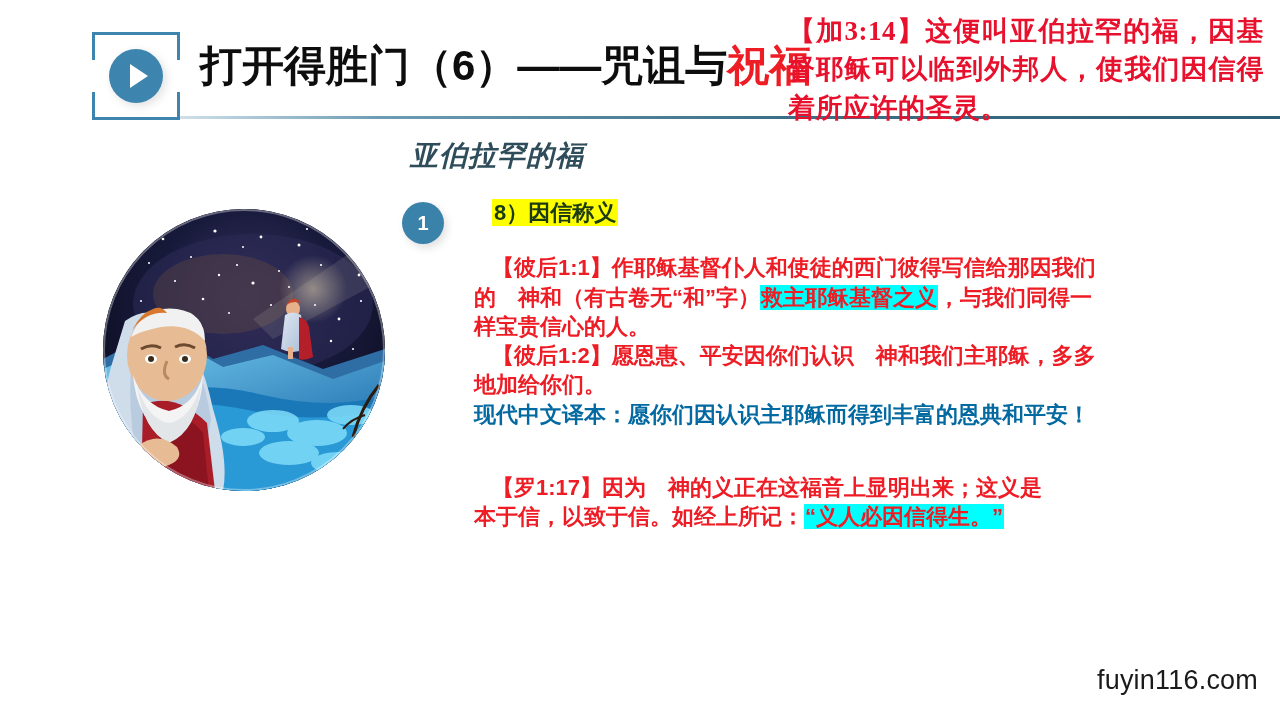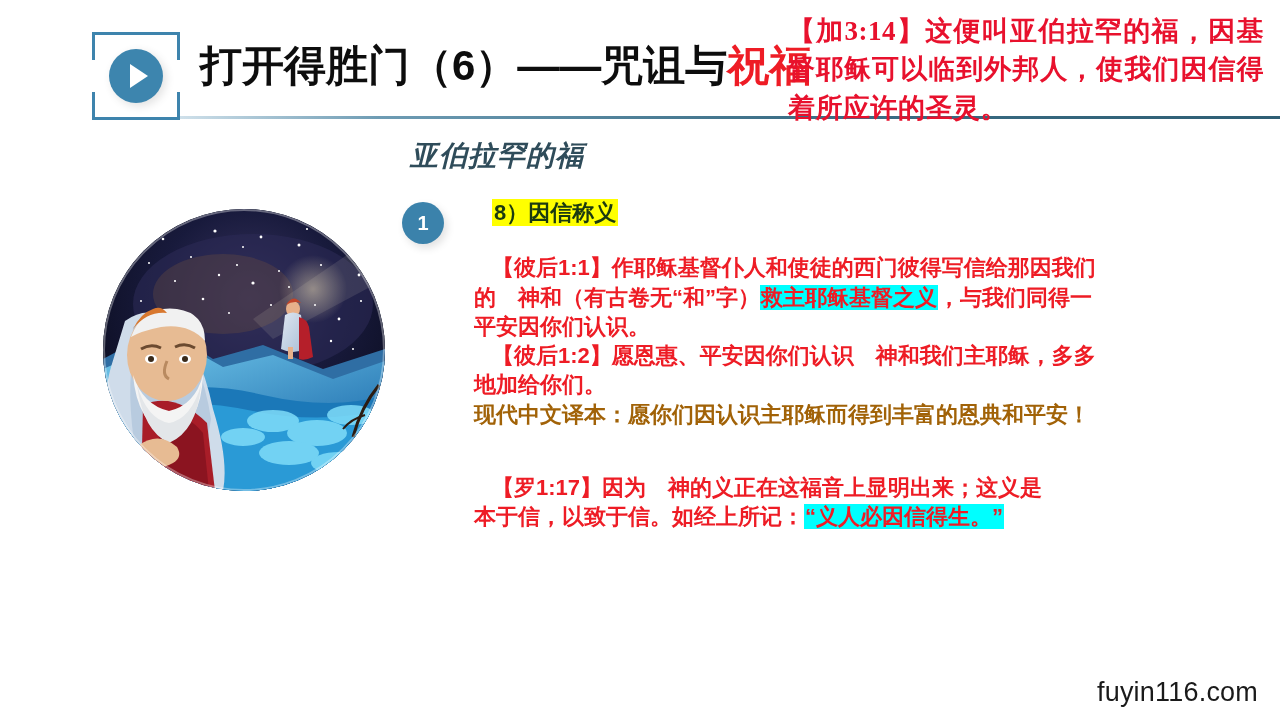--- a/index.html
+++ b/index.html
@@ -158,29 +158,29 @@
   .ln.indent { padding-left: 18px; }
   .hl-y {
     background: #ffff00;
     color: #1b3a10;
     padding: 1px 2px;
   }
   .hl-c {
     background: #00ffff;
     padding: 0 1px;
   }
-  .navy { color: #a16207; }
+  .navy { color: #0369a1; }
   .gap-md { height: 26px; }
   .gap-lg { height: 44px; }
 
   
   .watermark {
     position: absolute;
     right: 22px;
-    bottom: 12px;
+    bottom: 24px;
     font-size: 27px;
     color: #1a1a1a;
     letter-spacing: 0.2px;
   }
 </style>
 </head>
 <body>
 
 <div id="slide">
 
@@ -318,21 +318,21 @@
 
   <div class="body-col">
 
     <p class="ln indent"><span class="hl-y">8）因信称义</span></p>
 
 
     <div class="gap-md"></div>
 
     <p class="ln indent">【彼后1:1】作耶稣基督仆人和使徒的西门彼得写信给那因我们</p>
     <p class="ln"><span>的　神和（有古卷无“和”字）</span><span class="hl-c">救主耶稣基督之义</span><span>，与我们同得一</span></p>
-    <p class="ln">平安因你们认识。</p>
+    <p class="ln">样宝贵信心的人。</p>
 
     <p class="ln indent">【彼后1:2】愿恩惠、平安因你们认识　神和我们主耶稣，多多</p>
     <p class="ln">地加给你们。</p>
 
     <p class="ln navy">现代中文译本：愿你们因认识主耶稣而得到丰富的恩典和平安！</p>
 
     <div class="gap-lg"></div>
 
     <p class="ln indent">【罗1:17】因为　神的义正在这福音上显明出来；这义是</p>
     <p class="ln"><span>本于信，以致于信。如经上所记：</span><span class="hl-c">“义人必因信得生。”</span></p>

